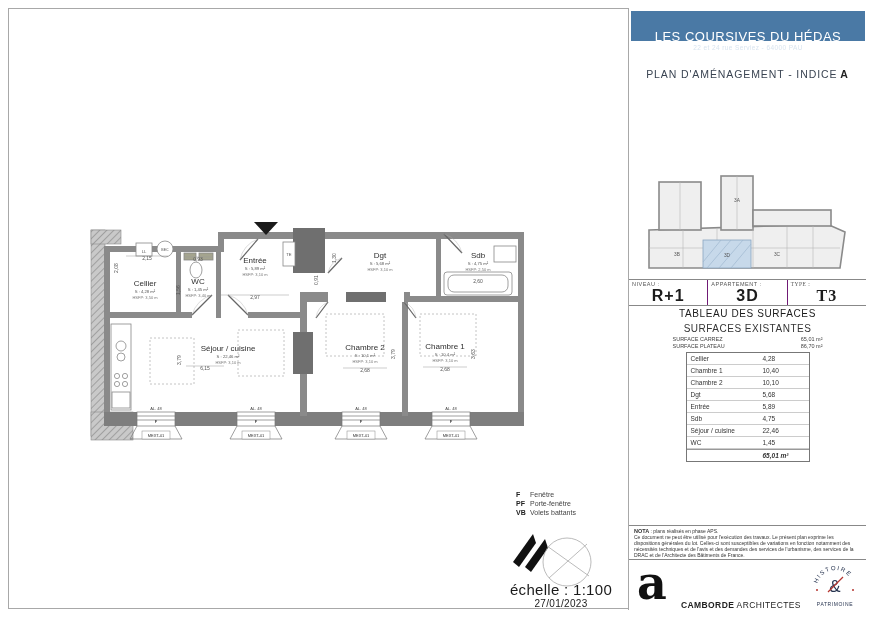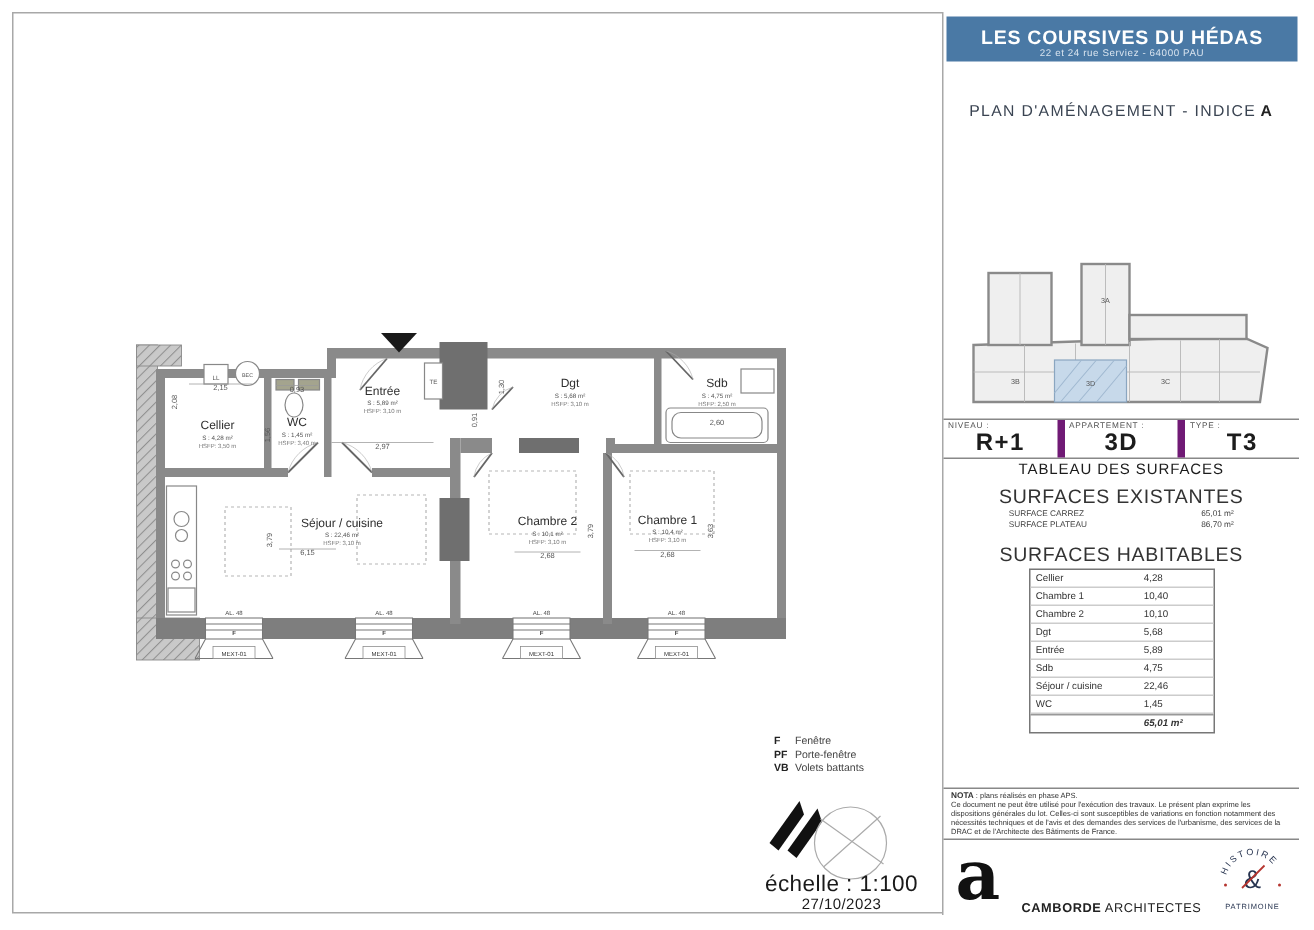--- a/index.html
+++ b/index.html
@@ -4,33 +4,33 @@
 <style>
   html,body{margin:0;padding:0;}
   body{
     width:876px;height:620px;position:relative;background:#fff;
     font-family:"Liberation Sans",sans-serif;color:#222;overflow:hidden;
   }
   .sheet-border{position:absolute;left:8px;top:8px;width:857px;height:601px;border:1px solid #a8a8a8;box-sizing:border-box;}
   
   .panel{position:absolute;left:628px;top:8px;width:238px;height:602px;border-left:1px solid #a8a8a8;box-sizing:border-box;background:#fff;}
   .banner{position:absolute;left:2px;top:3px;right:1px;height:30px;background:#4a79a5;color:#fff;text-align:center;}
-  .banner-title{font-size:13px;font-weight:bold;letter-spacing:.5px;padding-top:6px;}
+  .banner-title{font-size:13px;font-weight:normal;letter-spacing:.5px;padding-top:18px;}
   .banner-sub{font-size:6.5px;letter-spacing:.4px;color:#d9e4ef;}
   .plan-title{position:absolute;top:40px;left:0;right:0;text-align:center;font-size:10.5px;letter-spacing:.9px;color:#3a4452;margin-top:20px;}
   .plan-title b{margin-left:3px;color:#222;}
   .keyplan{position:absolute;left:12px;top:160px;}
   .info-row{position:absolute;left:0;top:271px;width:100%;height:27px;border-top:1px solid #888;border-bottom:1px solid #888;display:flex;box-sizing:border-box;}
-  .info-cell{flex:1;position:relative;border-right:5px solid #701a75;}
-  .info-cell:last-child{border-right:none;}
+  .info-cell{flex:1;position:relative;border-right:1px solid #701a75;}
+  .info-cell:last-child{border-right:none;font-family:Liberation Serif, serif;}
   .info-label{position:absolute;left:3px;top:1px;font-size:5.5px;letter-spacing:.5px;color:#555;}
   .info-value{position:absolute;left:0;right:0;top:7px;text-align:center;font-size:16px;font-weight:bold;letter-spacing:1px;color:#1c1c1c;}
   .surfaces{position:absolute;left:0;top:300px;width:100%;}
   .tbl-title{text-align:center;font-size:10px;font-weight:normal;letter-spacing:.6px;color:#1c1c1c;}
-  .sub-title{text-align:center;font-size:13px;letter-spacing:.5px;color:#333;margin-top:4px;}
+  .sub-title{text-align:center;font-size:10px;letter-spacing:.5px;color:#333;margin-top:4px;}
   .exist-lines{width:150px;margin:2px auto 0;}
   .exist-line{display:flex;justify-content:space-between;font-size:5.5px;color:#444;line-height:7px;}
   .hab-table{width:124px;margin:2px auto 0;border:1px solid #777;box-sizing:border-box;}
   .hab-row{display:flex;font-size:6.5px;color:#333;padding:2px 4px;border-bottom:1px solid #ccc;line-height:7px;}
   .hab-row:last-child{border-bottom:none;border-top:1px solid #999;}
   .hab-label{flex:1;}
   .hab-value{width:42px;}
   .hab-total{font-weight:bold;font-style:italic;}
   .nota{position:absolute;left:0;top:517px;width:100%;border-top:1px solid #888;box-sizing:border-box;padding:2px 5px 0;font-size:5px;line-height:6px;color:#333;text-align:left;}
   .nota b{font-size:5.5px;}
@@ -270,21 +270,21 @@
 <svg class="north" width="110" height="72" viewBox="0 0 110 72">
   <polygon points="10,44 30,16 33,25 16,49" fill="#111"></polygon>
   <polygon points="22,49 42,21 45,30 28,54" fill="#111"></polygon>
   <circle cx="64" cy="44" r="24" fill="none" stroke="#aaa" stroke-width="0.8"></circle>
   <line x1="44" y1="28" x2="86" y2="58" stroke="#aaa" stroke-width="0.8"></line>
   <line x1="46" y1="60" x2="84" y2="26" stroke="#aaa" stroke-width="0.8"></line>
 </svg>
 
 <div class="scale-block">
   <div class="scale-text">échelle : 1:100</div>
-  <div class="scale-date">27/10/2023</div>
+  <div class="scale-date">27/01/2023</div>
 </div>
 
 <div class="panel">
 
   <div class="banner">
     <div class="banner-title">LES COURSIVES DU HÉDAS</div>
     <div class="banner-sub">22 et 24 rue Serviez - 64000 PAU</div>
   </div>
 
   <div class="plan-title">
@@ -346,21 +346,20 @@
     <div class="exist-lines">
       <div class="exist-line">
         <span>SURFACE CARREZ</span>
         <span>65,01 m²</span>
       </div>
       <div class="exist-line">
         <span>SURFACE PLATEAU</span>
         <span>86,70 m²</span>
       </div>
     </div>
-    <div class="sub-title" style="margin-top:8px">SURFACES HABITABLES</div>
     <div class="hab-table">
       <div class="hab-row">
           <span class="hab-label">Cellier</span>
           <span class="hab-value">4,28</span>
         </div>
       <div class="hab-row">
           <span class="hab-label">Chambre 1</span>
           <span class="hab-value">10,40</span>
         </div>
       <div class="hab-row">

